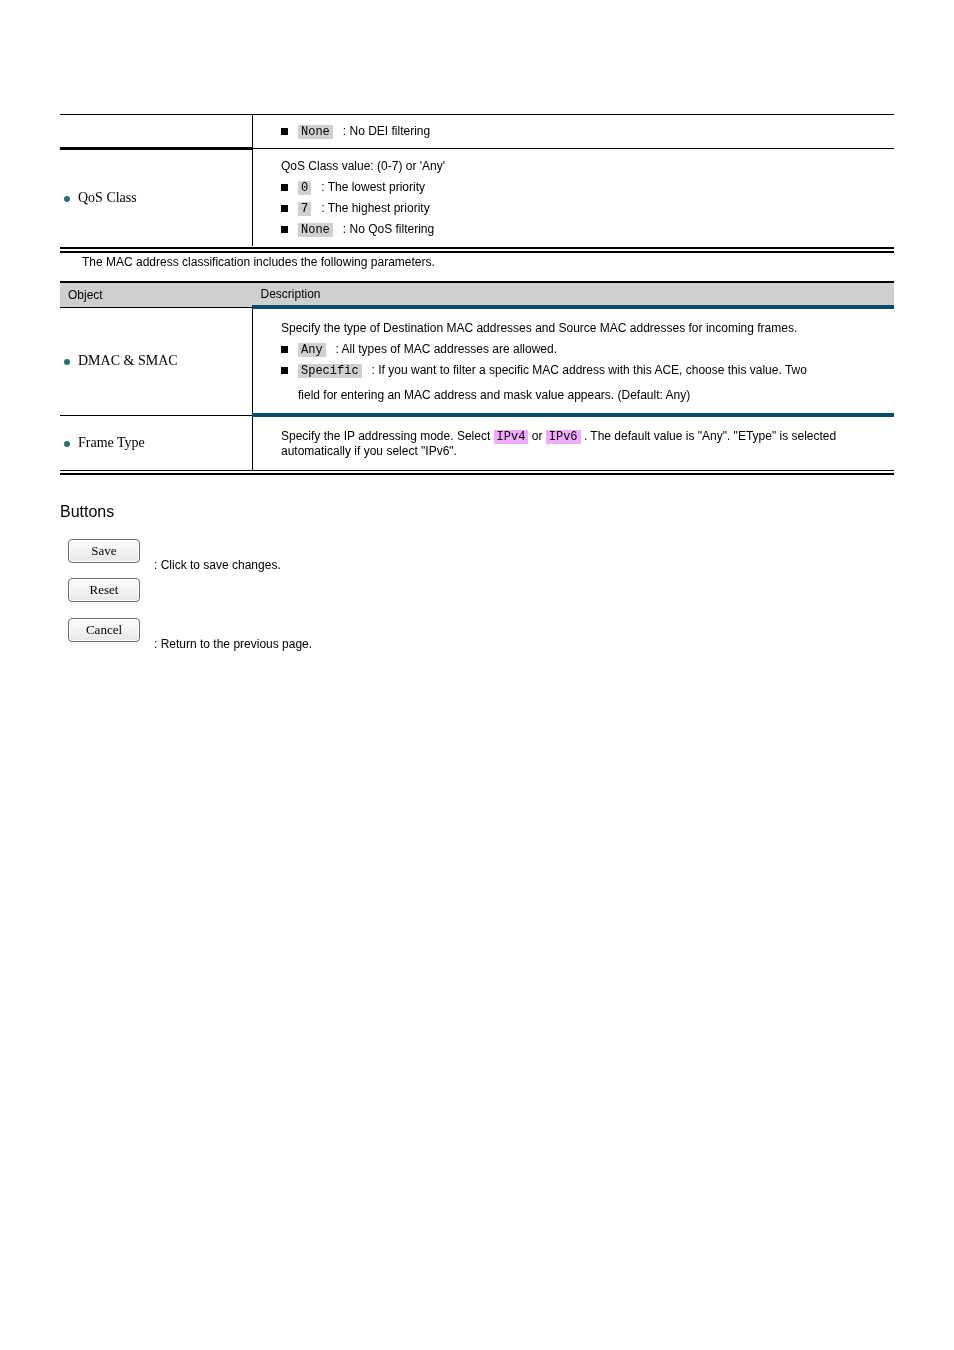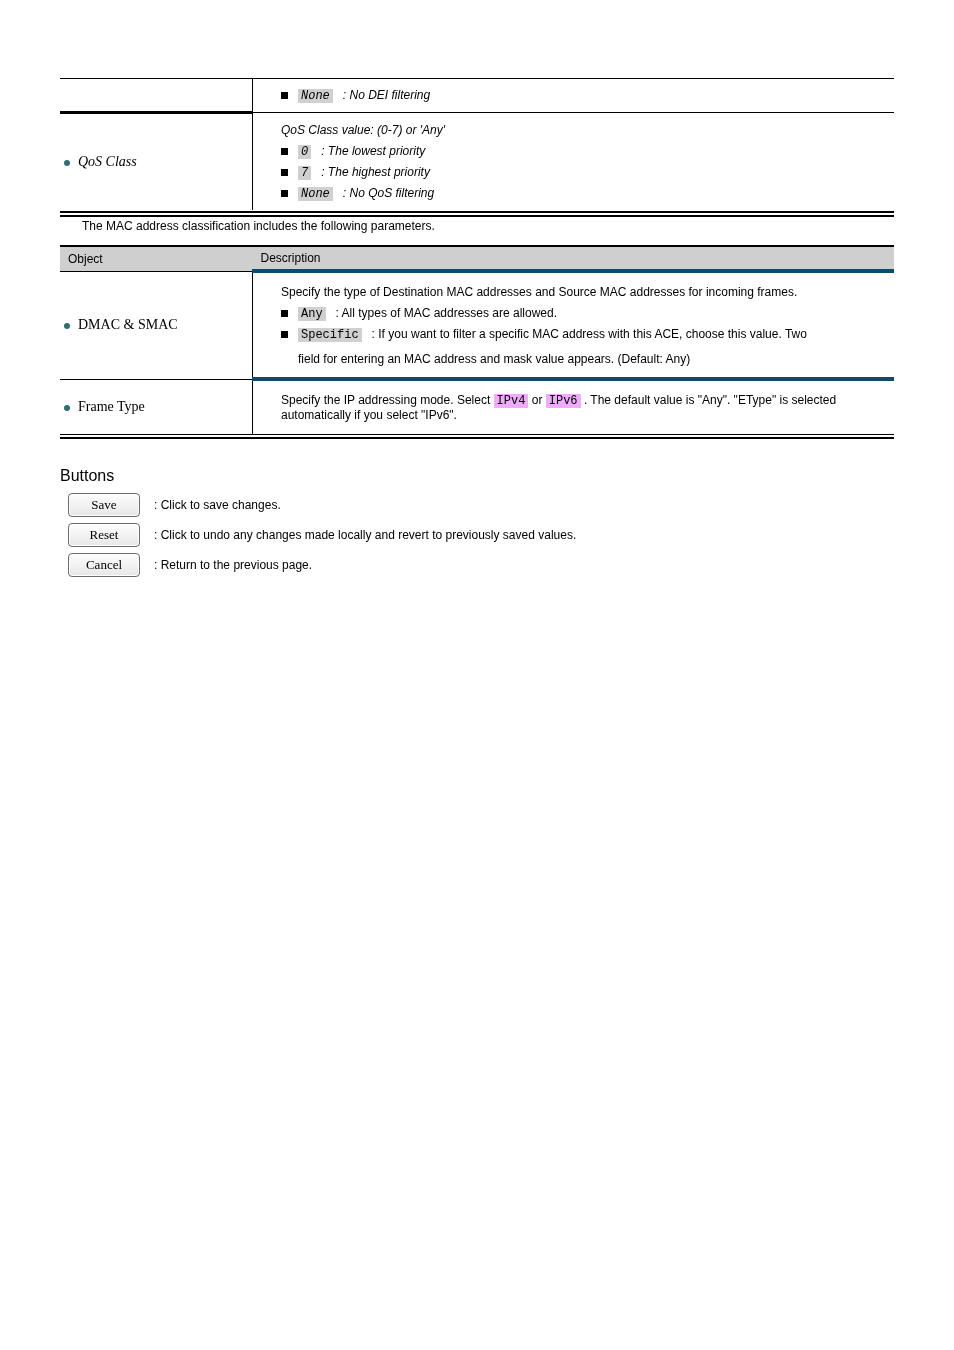--- a/index.html
+++ b/index.html
@@ -18,22 +18,21 @@
     box-sizing: border-box;
   }
   .content {
     margin: 0 60px;
   }
 
   
   table.spec {
     width: 100%;
     border-collapse: collapse;
-    margin-top: 78px;
-    font-style: italic;
+    margin-top: 114px;
   }
   table.spec td.left {
     width: 180px;
     padding: 6px 8px 6px 4px;
     border-top: 1px solid #000;
   }
   table.spec td.right {
     padding: 6px 8px 6px 28px;
     border-top: 1px solid #000;
     border-left: 1px solid #000;
@@ -204,21 +203,21 @@
     padding: 0 8px;
     border: 1px solid #6b6b6b;
     border-radius: 4px;
     background: linear-gradient(#fdfdfd, #e7e7e7);
     font-family: Liberation Serif, serif;
     font-size: 13px;
     color: #000;
     box-shadow: inset 0 0 0 1px #ffffff;
     user-select: none;
   }
-  .btn-row .desc { flex: 1; }
+  .btn-row .desc { flex: 1; margin-top: 29px; }
 
   .page { position: relative; }
 </style>
 </head>
 <body>
 <div class="page">
   <div class="content">
 
     <table class="spec">
 
@@ -325,21 +324,20 @@
     <div class="dbl-rule2b"></div>
 
     <div class="buttons-title">Buttons</div>
 
     <div class="btn-row">
       <span class="fake-btn">Save</span>
       <span class="desc">: Click to save changes.</span>
     </div>
     <div class="btn-row">
       <span class="fake-btn">Reset</span>
-      <span class="desc">: Click to undo any changes made locally and revert to previously saved values.</span>
     </div>
     <div class="btn-row">
       <span class="fake-btn">Cancel</span>
       <span class="desc">: Return to the previous page.</span>
     </div>
 
   </div>
 
 </div>
 

